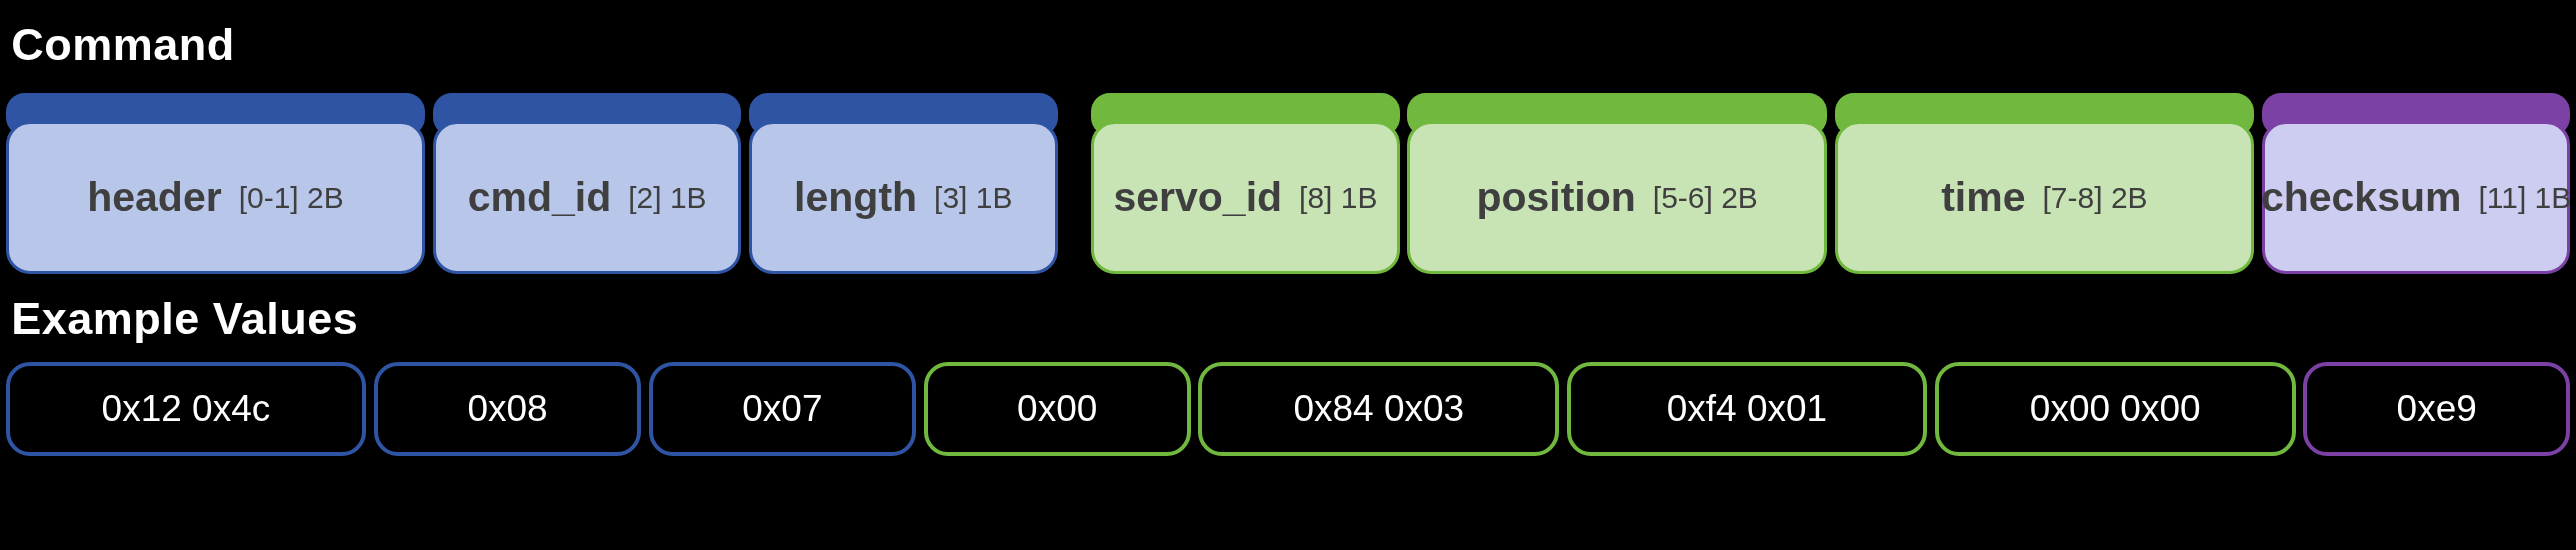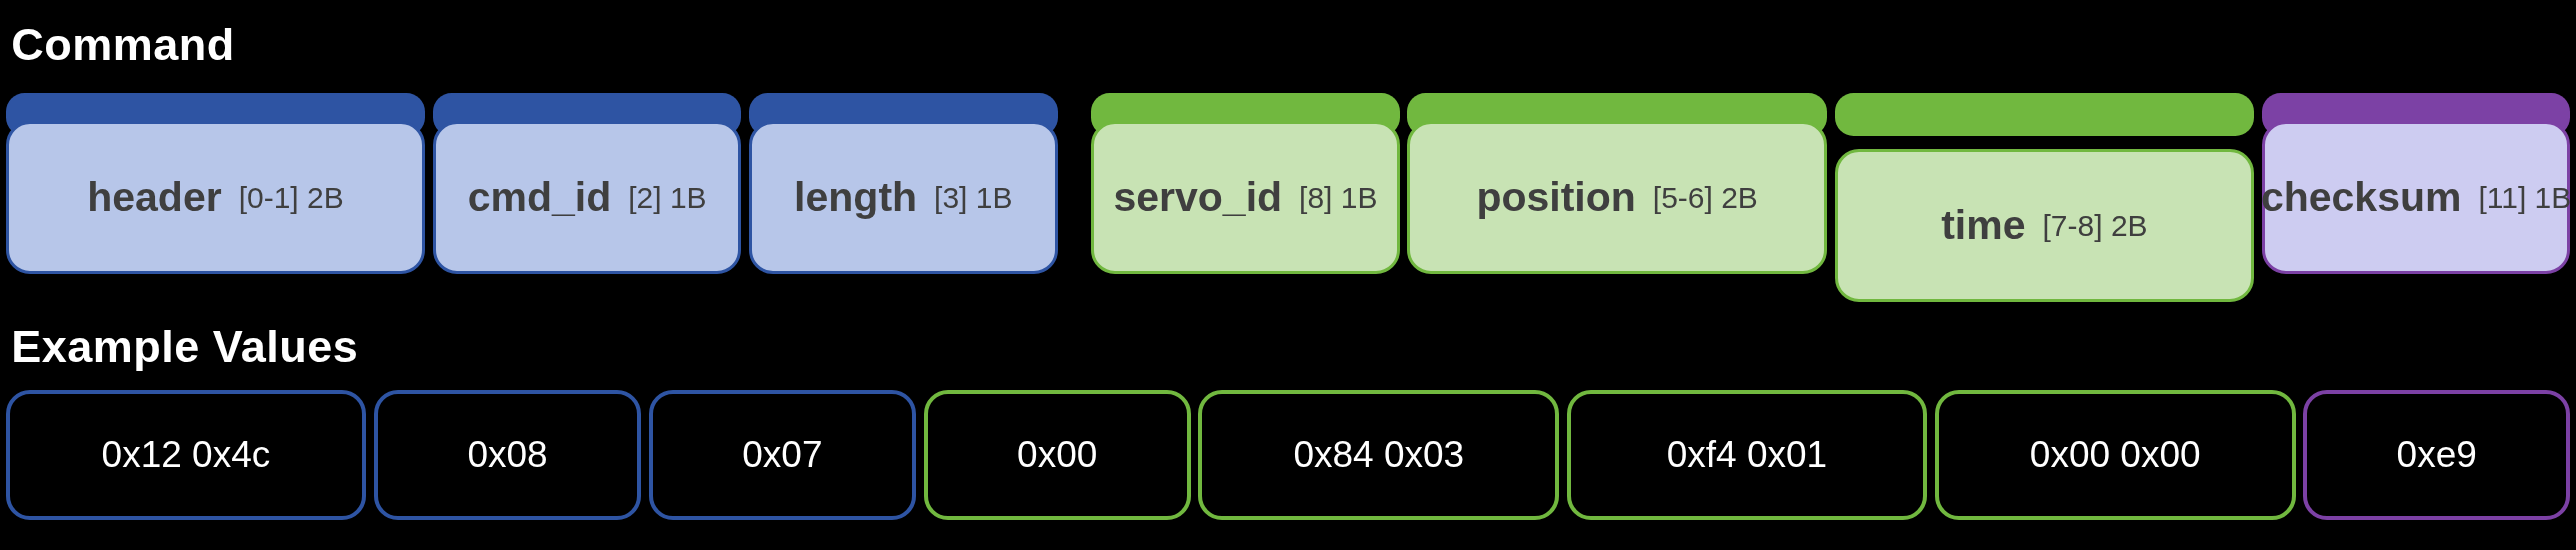--- a/index.html
+++ b/index.html
@@ -44,21 +44,21 @@
   .flabel{
     font-size:41px;font-weight:bold;color:var(--field-text);
     line-height:43px;white-space:nowrap;
   }
   .fbytes{
     font-size:30px;color:var(--field-text);line-height:37px;white-space:nowrap;
   }
 
   
   .vbox{
-    flex:1 1 0;height:130px;border-radius:24px;
+    flex:1 1 0;height:94px;border-radius:24px;
     border:4.7px solid var(--dark);background:var(--page-bg);
     display:flex;align-items:center;justify-content:center;min-width:0;
   }
   .vtext{
     color:var(--value-text);font-size:37px;line-height:39px;white-space:nowrap;
   }
 </style>
 </head>
 <body>
 
@@ -95,21 +95,21 @@
       <div class="fbytes">[8] 1B</div>
     </div>
   </div>
       <div class="field c-green" style="flex-grow: 1.36; border-radius: 15px;">
     <div class="tab"></div>
     <div class="fbody">
       <div class="flabel">position</div>
       <div class="fbytes">[5-6] 2B</div>
     </div>
   </div>
-      <div class="field c-green" style="flex-grow: 1.36; gap: 28px;">
+      <div class="field c-green" style="flex-grow: 1.36;">
     <div class="tab"></div>
     <div class="fbody">
       <div class="flabel">time</div>
       <div class="fbytes">[7-8] 2B</div>
     </div>
   </div>
       <div class="field c-purple" style="flex-grow: 1;">
     <div class="tab"></div>
     <div class="fbody">
       <div class="flabel">checksum</div>

